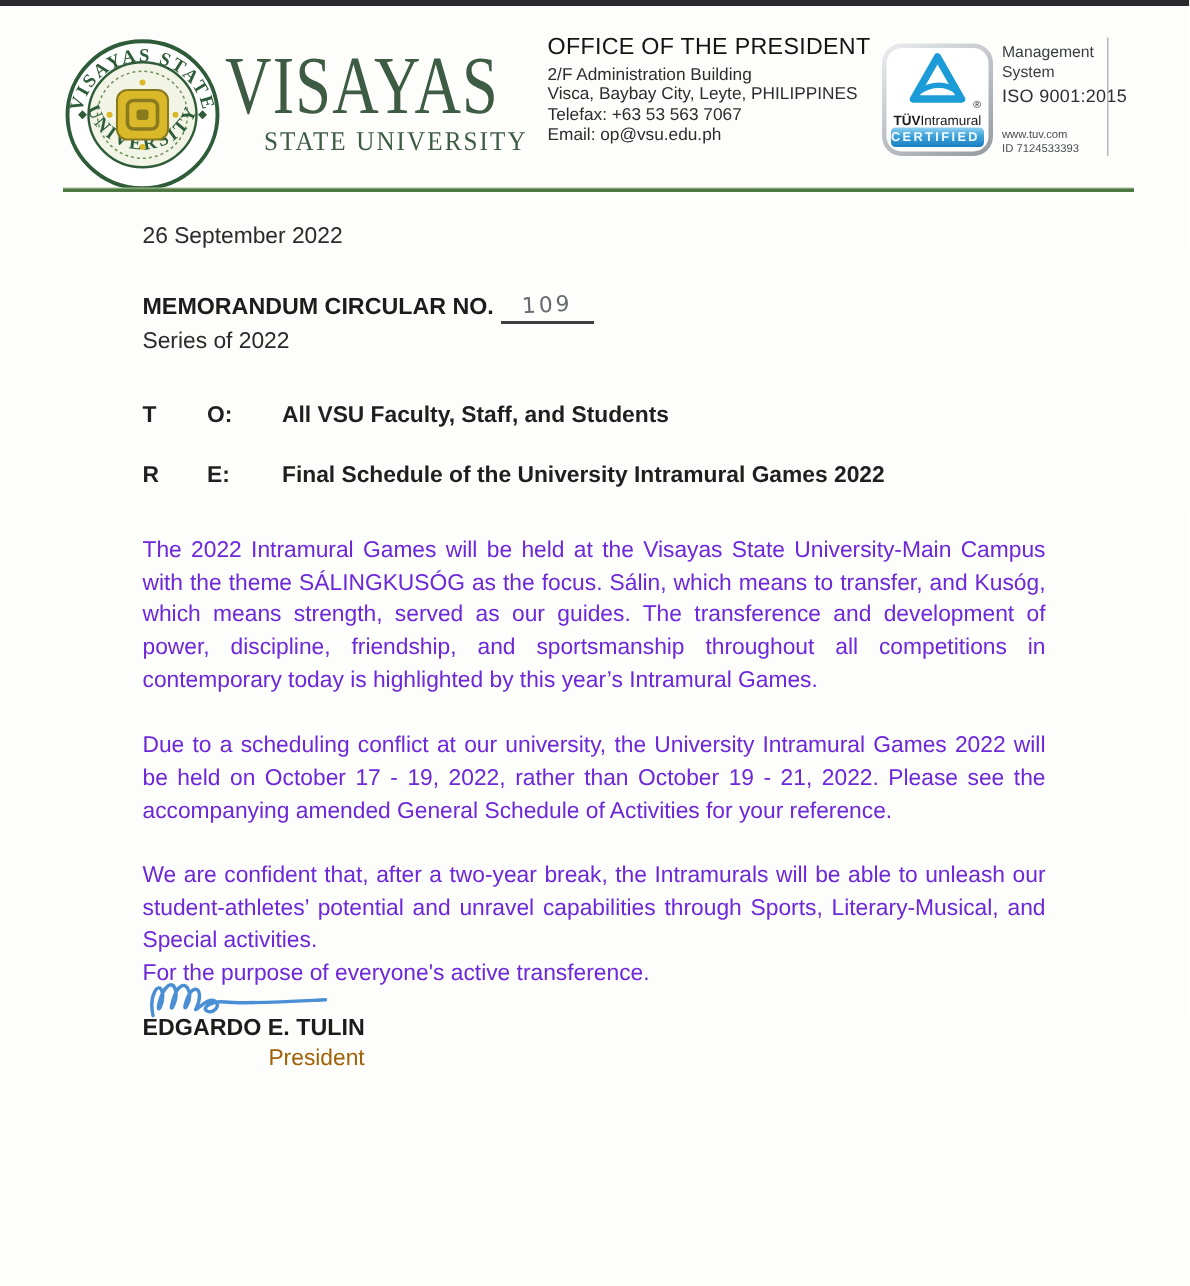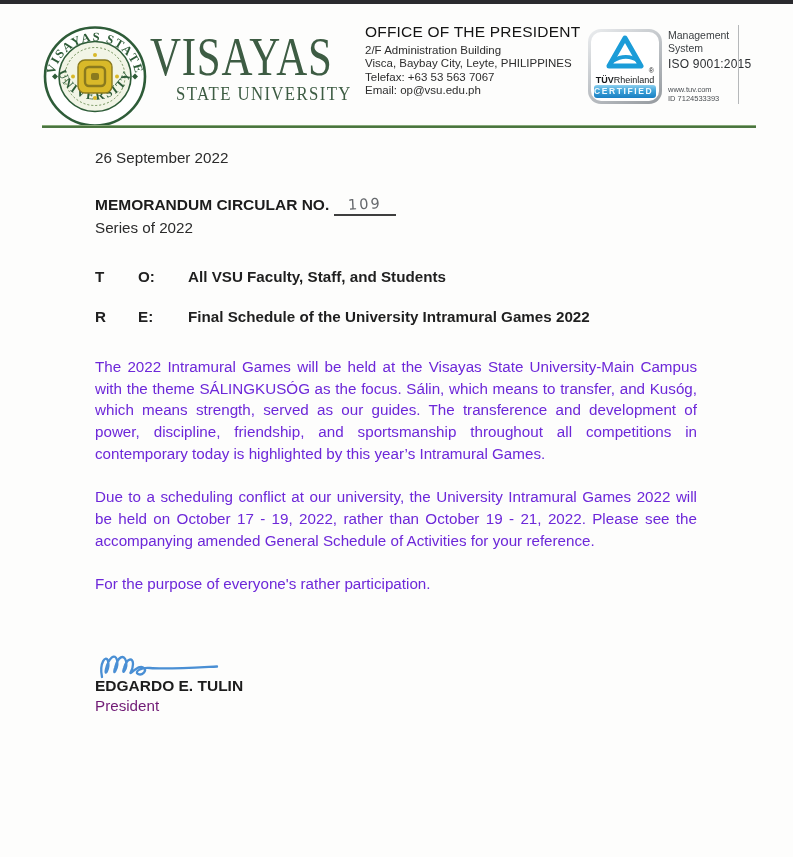--- a/index.html
+++ b/index.html
@@ -79,21 +79,21 @@
   .addr-colon { width:50px; flex:0 0 50px; }
   .addr-value { flex:1; }
 
   .body-copy { position:absolute; top:356px; width:602px; font-size:15.2px; line-height:21.7px; text-align:justify; color:#6d28d9; }
   .body-copy p { margin:0 0 21.7px 0; }
   .body-copy p.no-gap { margin-bottom:0; }
 
   .sig-block { position:absolute; top:651px; }
   .sig-script { display:block; }
   .sig-name { font-size:15.5px; font-weight:bold; color:#1c1c1c; margin-top:-8px; }
-  .sig-title { font-size:15.2px; color:#701a75; margin-top:2px; }
+  .sig-title { font-size:15.2px; color:#a16207; margin-top:2px;text-align:right; }
 </style>
 </head>
 <body>
 
 <div class="page">
   <div class="top-strip"></div>
 
   <svg class="seal" viewBox="0 0 106 103" xmlns="http://www.w3.org/2000/svg">
     <ellipse cx="53" cy="51.5" rx="50" ry="49" fill="#ffffff" stroke="#2e5c38" stroke-width="2.6"></ellipse>
     <ellipse cx="53" cy="51.5" rx="36" ry="35" fill="#f2f5e6" stroke="#2e5c38" stroke-width="1.6"></ellipse>
@@ -135,21 +135,21 @@
       <div class="office-line">Email: op@vsu.edu.ph</div>
     </div>
   </div>
 
   <div class="tuv-box">
     <div class="tuv-inner">
       <svg class="tuv-triangle" width="42" height="38" viewBox="0 0 42 38" xmlns="http://www.w3.org/2000/svg">
         <path d="M21 4 L37 32 L5 32 Z" fill="none" stroke="#1b9cd8" stroke-width="5" stroke-linejoin="round"></path>
         <path d="M9 27 C17 21.5 27 21.5 34 27" fill="none" stroke="#1b9cd8" stroke-width="3.6" stroke-linecap="round"></path>
       </svg>
-      <div class="tuv-brand"><b>TÜV</b><span>Rheinland</span></div>
+      <div class="tuv-brand"><b>TÜV</b><span>Intramural</span></div>
       <div class="tuv-reg">®</div>
       <div class="tuv-certified">CERTIFIED</div>
     </div>
   </div>
   <div class="tuv-text">
     <div>Management</div>
     <div>System</div>
     <div class="tuv-iso">ISO 9001:2015</div>
   </div>
   <div class="tuv-small">
@@ -175,21 +175,22 @@
     </div>
     <div class="addr-row re">
       <span class="addr-letter">R</span>
       <span class="addr-colon">E:</span>
       <span class="addr-value">Final Schedule of the University Intramural Games 2022</span>
     </div>
 
     <div class="body-copy">
       <p>The 2022 Intramural Games will be held at the Visayas State University-Main Campus with the theme SÁLINGKUSÓG as the focus. Sálin, which means to transfer, and Kusóg, which means strength, served as our guides. The transference and development of power, discipline, friendship, and sportsmanship throughout all competitions in contemporary today is highlighted by this year’s Intramural Games.</p>
       <p>Due to a scheduling conflict at our university, the University Intramural Games 2022 will be held on October 17 - 19, 2022, rather than October 19 - 21, 2022. Please see the accompanying amended General Schedule of Activities for your reference.</p>
-      <p>For the purpose of everyone's rather participation.</p>
+      <p class="no-gap">We are confident that, after a two-year break, the Intramurals will be able to unleash our student-athletes’ potential and unravel capabilities through Sports, Literary-Musical, and Special activities.</p>
+      <p>For the purpose of everyone's active transference.</p>
     </div>
 
     <div class="sig-block">
       <svg class="sig-script" width="135" height="34" viewBox="0 0 135 34" xmlns="http://www.w3.org/2000/svg">
         <path d="M7 26 C4 12, 11 3, 13 10 C15 17, 9 27, 11 18 C14 6, 20 2, 22 9 C24 16, 17 27, 20 17 C23 5, 29 3, 31 10 C33 17, 26 26, 29 17 C32 7, 38 6, 38 13 C38 20, 33 24, 37 21 C42 17, 46 14, 49 17 C52 20, 47 25, 43 23 C39 21, 46 16, 55 17 C70 18.5, 102 16.5, 122 15.5" fill="none" stroke="#4a8fd4" stroke-width="2.3" stroke-linecap="round"></path>
       </svg>
       <div class="sig-name">EDGARDO E. TULIN</div>
       <div class="sig-title">President</div>
     </div>
   </div>

